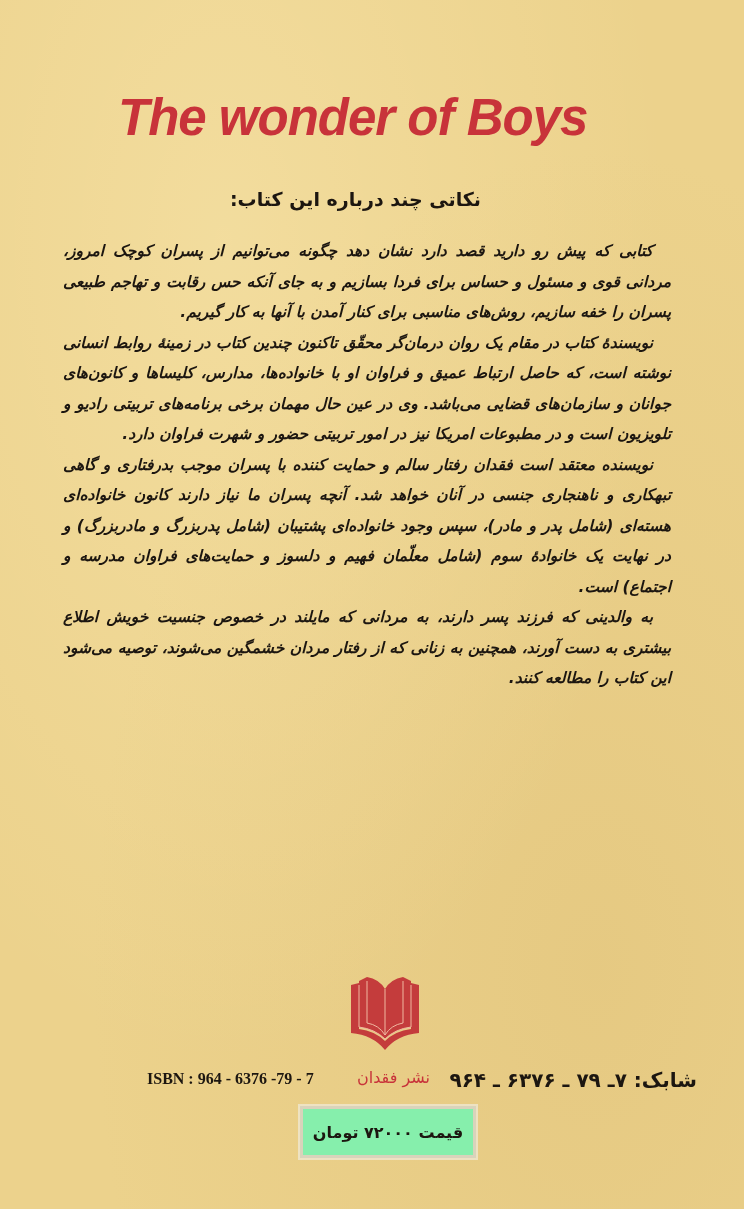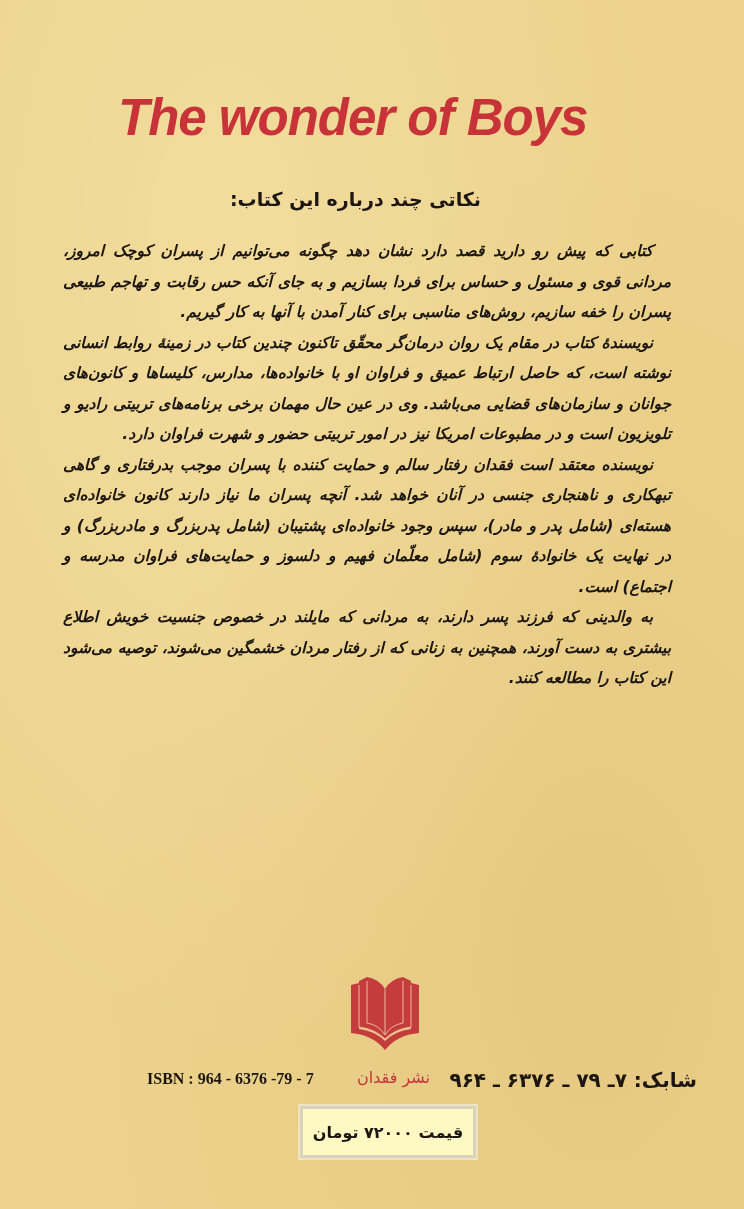--- a/index.html
+++ b/index.html
@@ -48,21 +48,21 @@
     font-family:"DejaVu Sans", sans-serif;
     font-size:16px; color:#c8333a; white-space:nowrap;
   }
   .isbn-fa {
     position:absolute; right:0; top:-2px; direction:rtl;
     font-family:"DejaVu Sans", sans-serif; font-weight:bold;
     font-size:20px; color:#1c1610; white-space:nowrap;
   }
   .price-sticker {
     position:absolute; left:300px; top:1106px; width:170px; height:46px;
-    background:#fef9c3;
+    background:#86efac;
     border:3px solid #d9d3bb;
     box-shadow:0 0 0 2px rgba(240,235,220,0.7);
     display:flex; align-items:center; justify-content:center;
   }
   .price-text {
     direction:rtl; font-family:"DejaVu Sans", sans-serif; font-weight:bold;
     font-size:16px; color:#1c1610; white-space:nowrap;
   }
 </style>
 </head>

